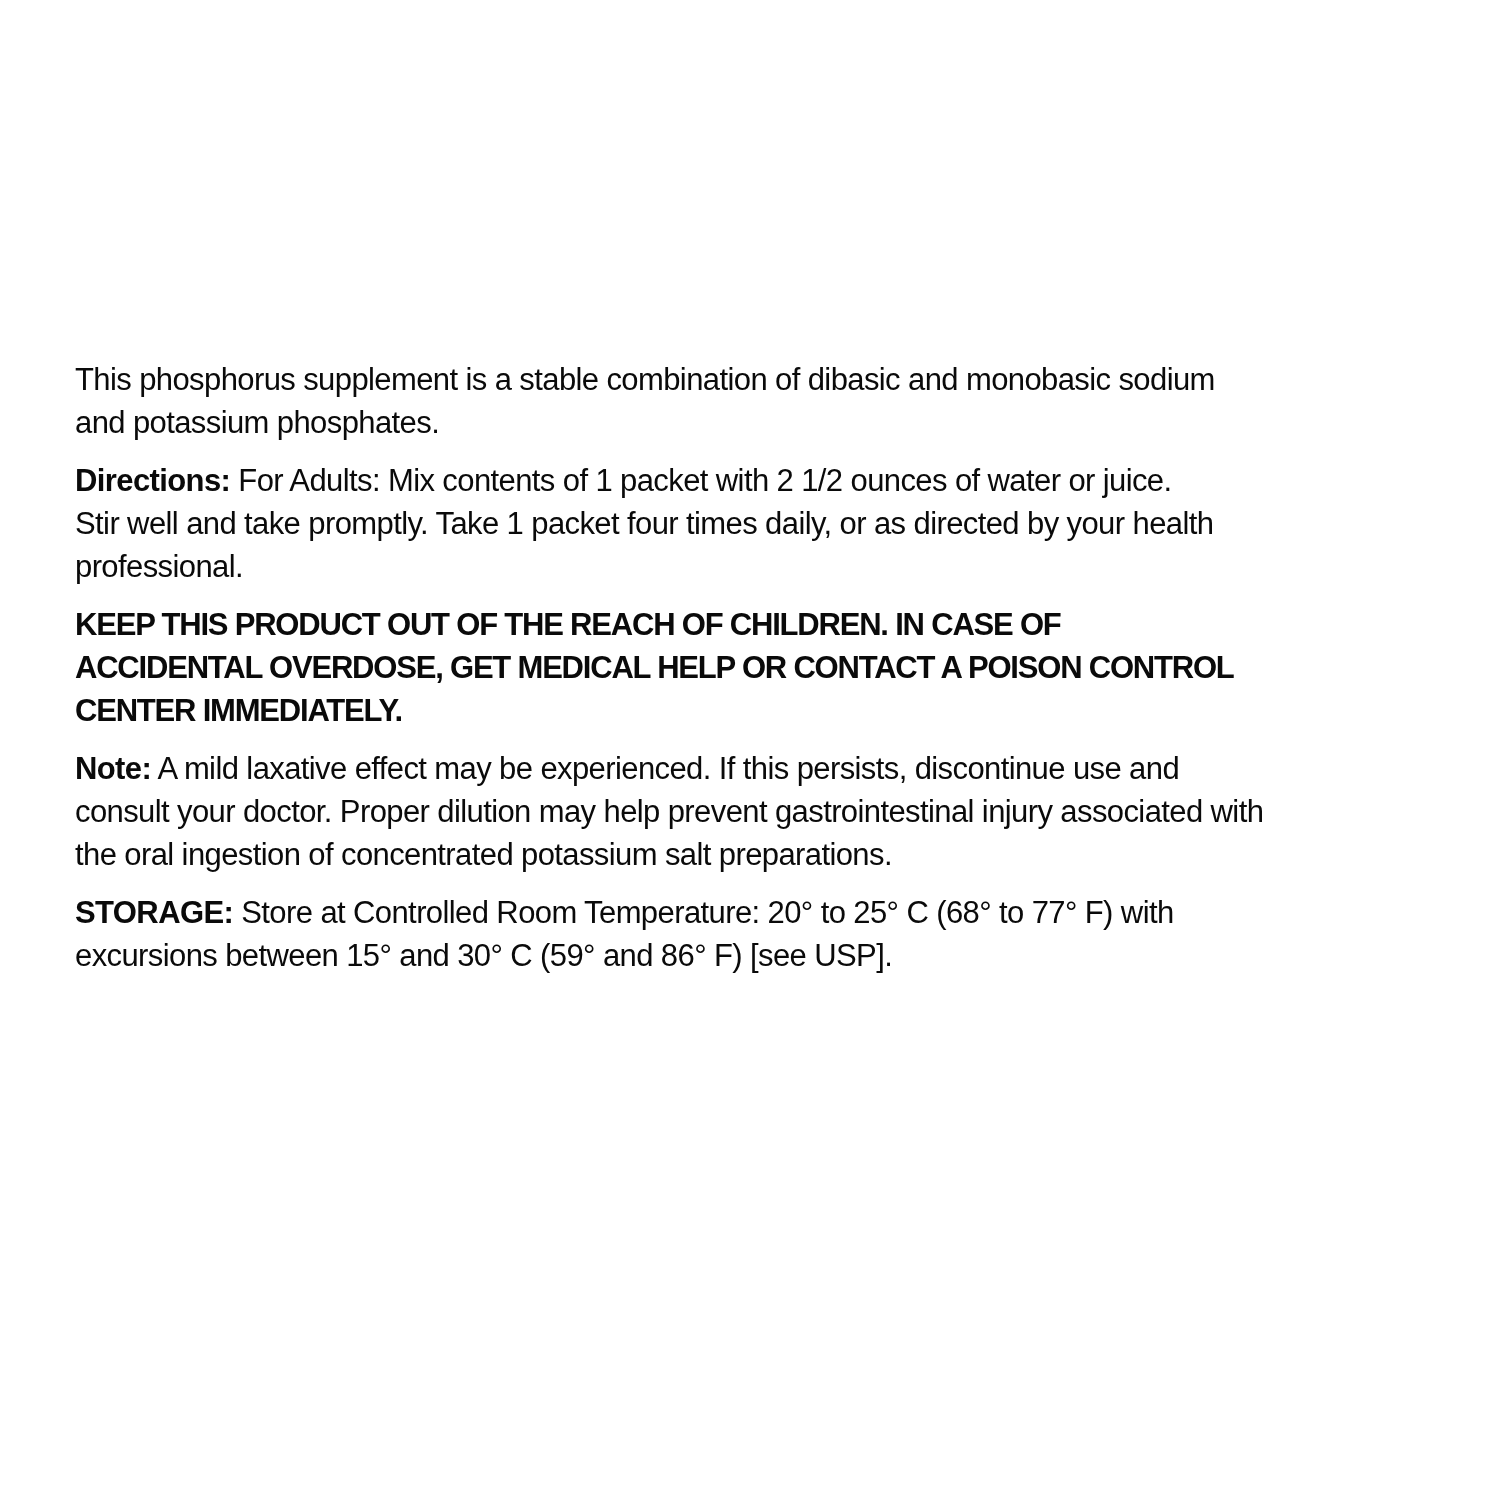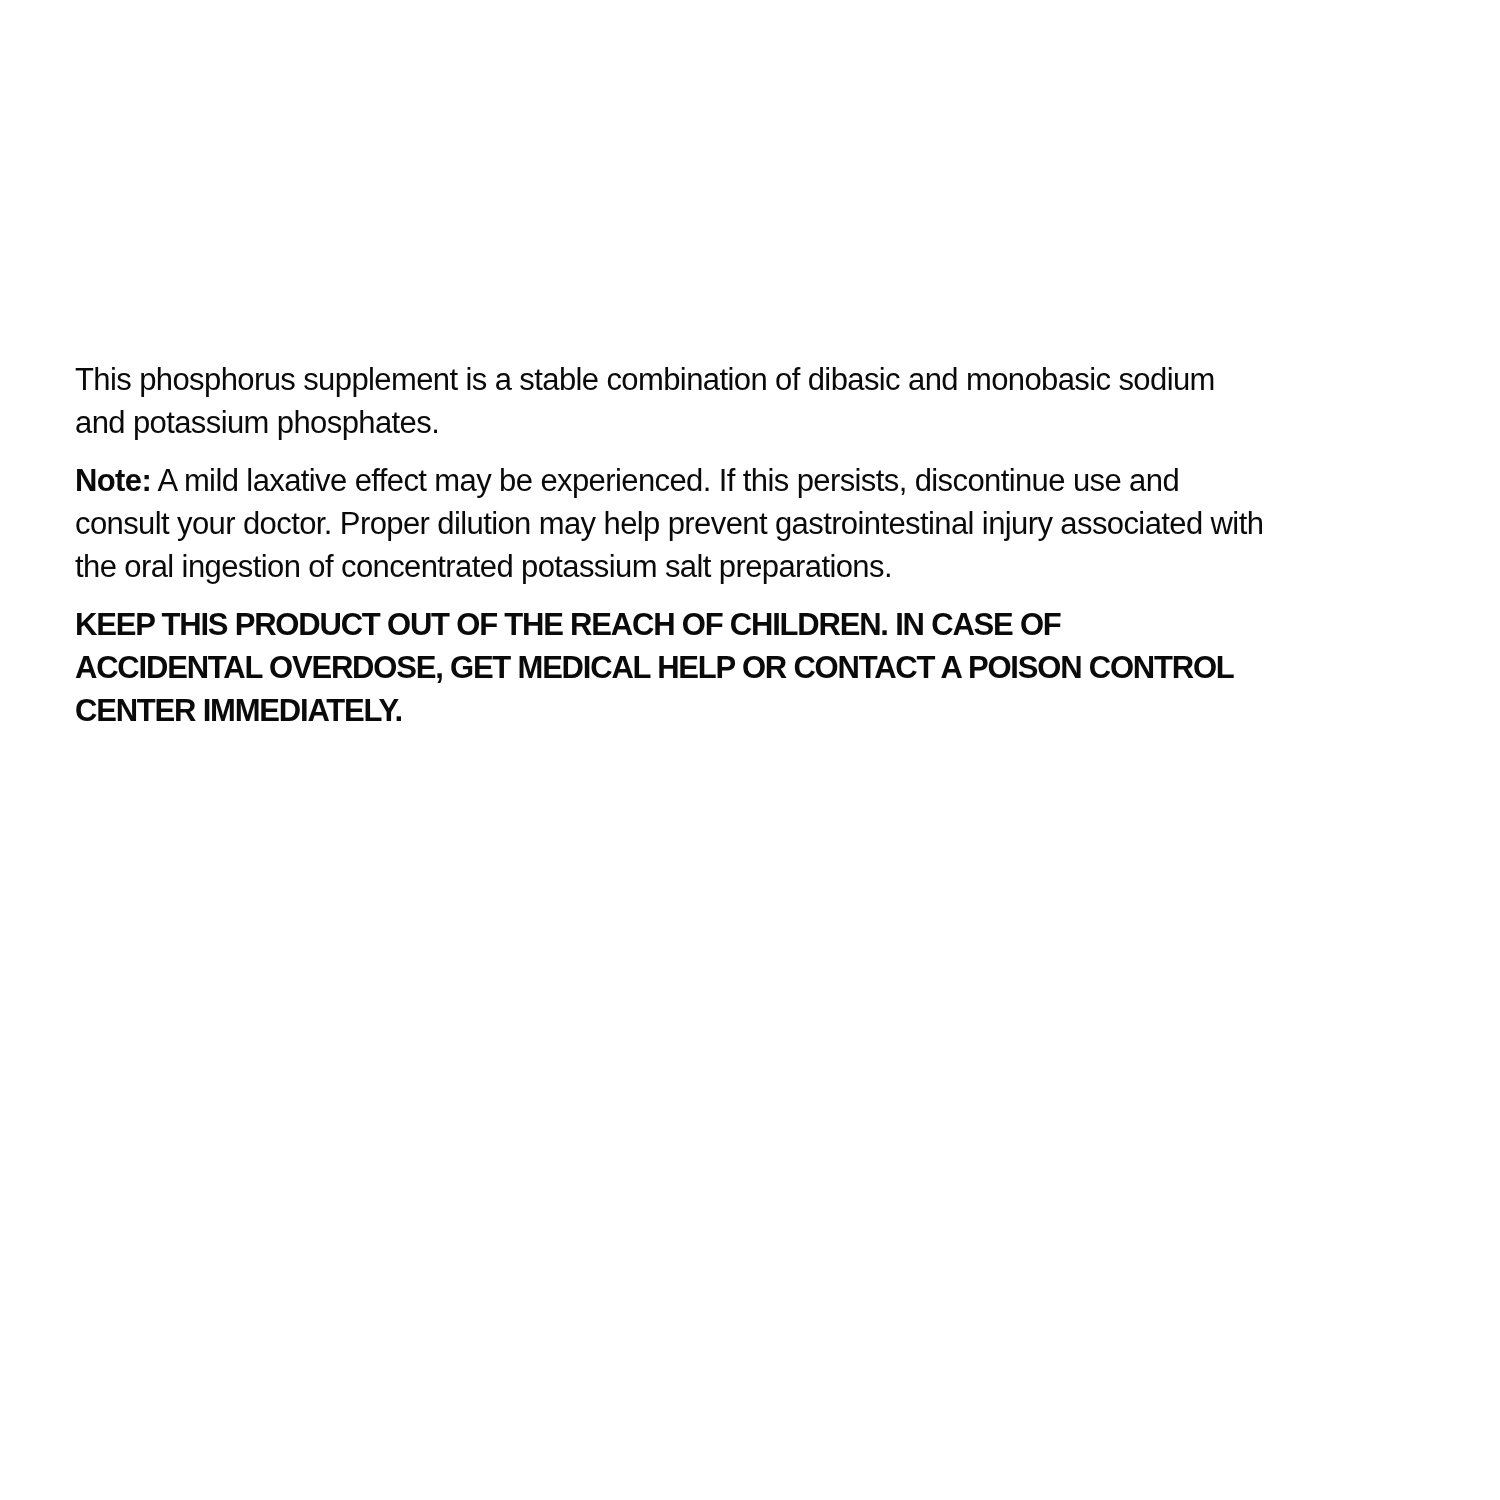--- a/index.html
+++ b/index.html
@@ -39,25 +39,30 @@
 </style>
 </head>
 <body>
 
 <div class="page">
   <div class="label-text">
 
     <p class="para"><span class="lead"></span><span>This phosphorus supplement is a stable combination of dibasic and monobasic sodium
 and potassium phosphates.</span></p>
 
+    <p class="para"><span class="lead">Directions:</span><span> For Adults: Mix contents of 1 packet with 2 1/2 ounces of water or juice.
+Stir well and take promptly. Take 1 packet four times daily, or as directed by your health
+professional.</span></p>
 
+
+    <p class="para allcaps"><span class="lead">KEEP THIS PRODUCT OUT OF THE REACH OF CHILDREN. IN CASE OF
+ACCIDENTAL OVERDOSE, GET MEDICAL HELP OR CONTACT A POISON CONTROL
+CENTER IMMEDIATELY.</span><span></span></p>
 
     <p class="para"><span class="lead">Note:</span><span> A mild laxative effect may be experienced. If this persists, discontinue use and
 consult your doctor. Proper dilution may help prevent gastrointestinal injury associated with
 the oral ingestion of concentrated potassium salt preparations.</span></p>
 
-    <p class="para allcaps"><span class="lead">KEEP THIS PRODUCT OUT OF THE REACH OF CHILDREN. IN CASE OF
-ACCIDENTAL OVERDOSE, GET MEDICAL HELP OR CONTACT A POISON CONTROL
-CENTER IMMEDIATELY.</span><span></span></p>
-
+    <p class="para"><span class="lead">STORAGE:</span><span> Store at Controlled Room Temperature: 20° to 25° C (68° to 77° F) with
+excursions between 15° and 30° C (59° and 86° F) [see USP].</span></p>
 
   </div>
 </div>
 
 </body></html>

